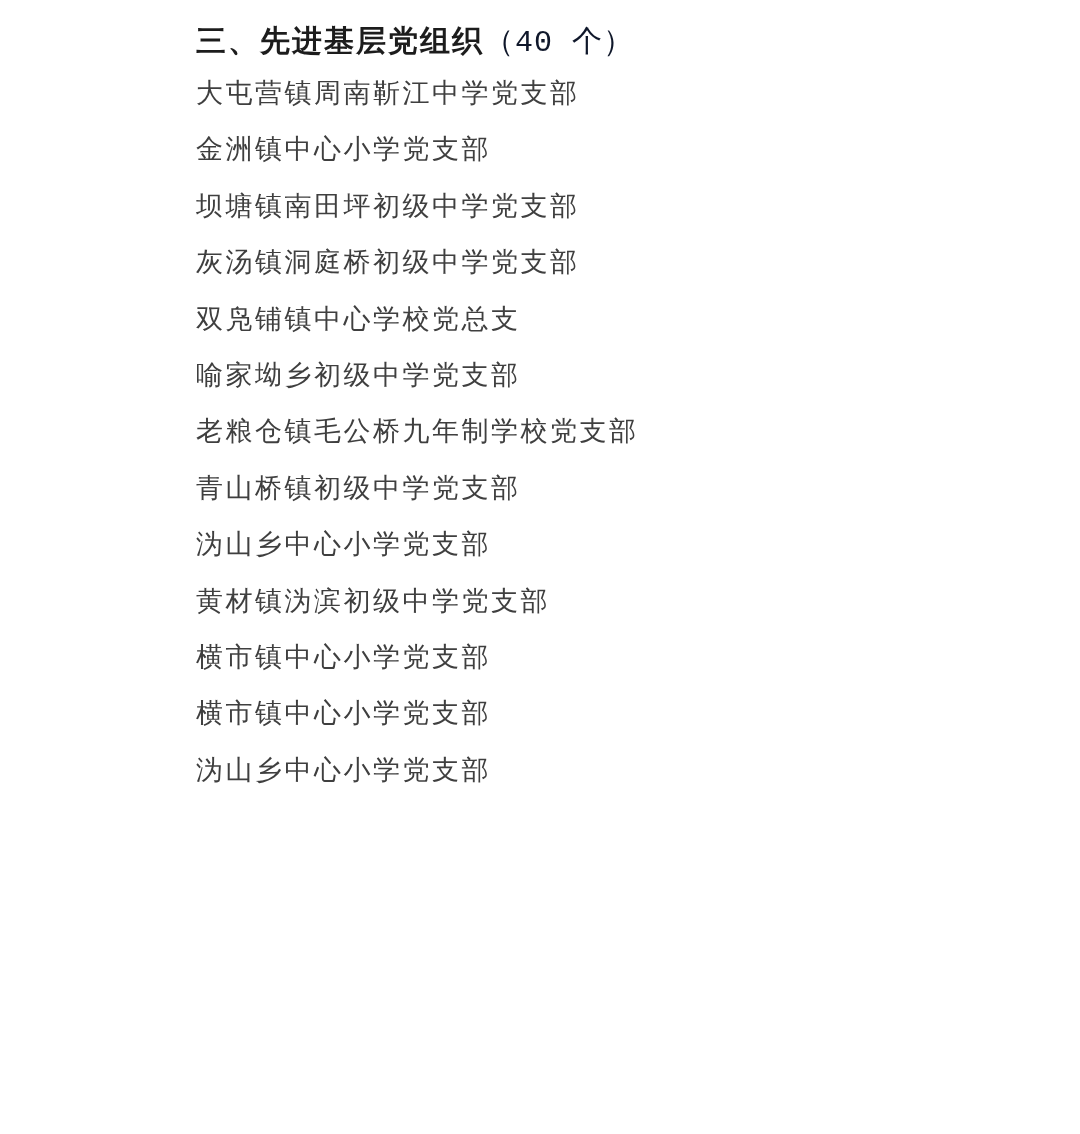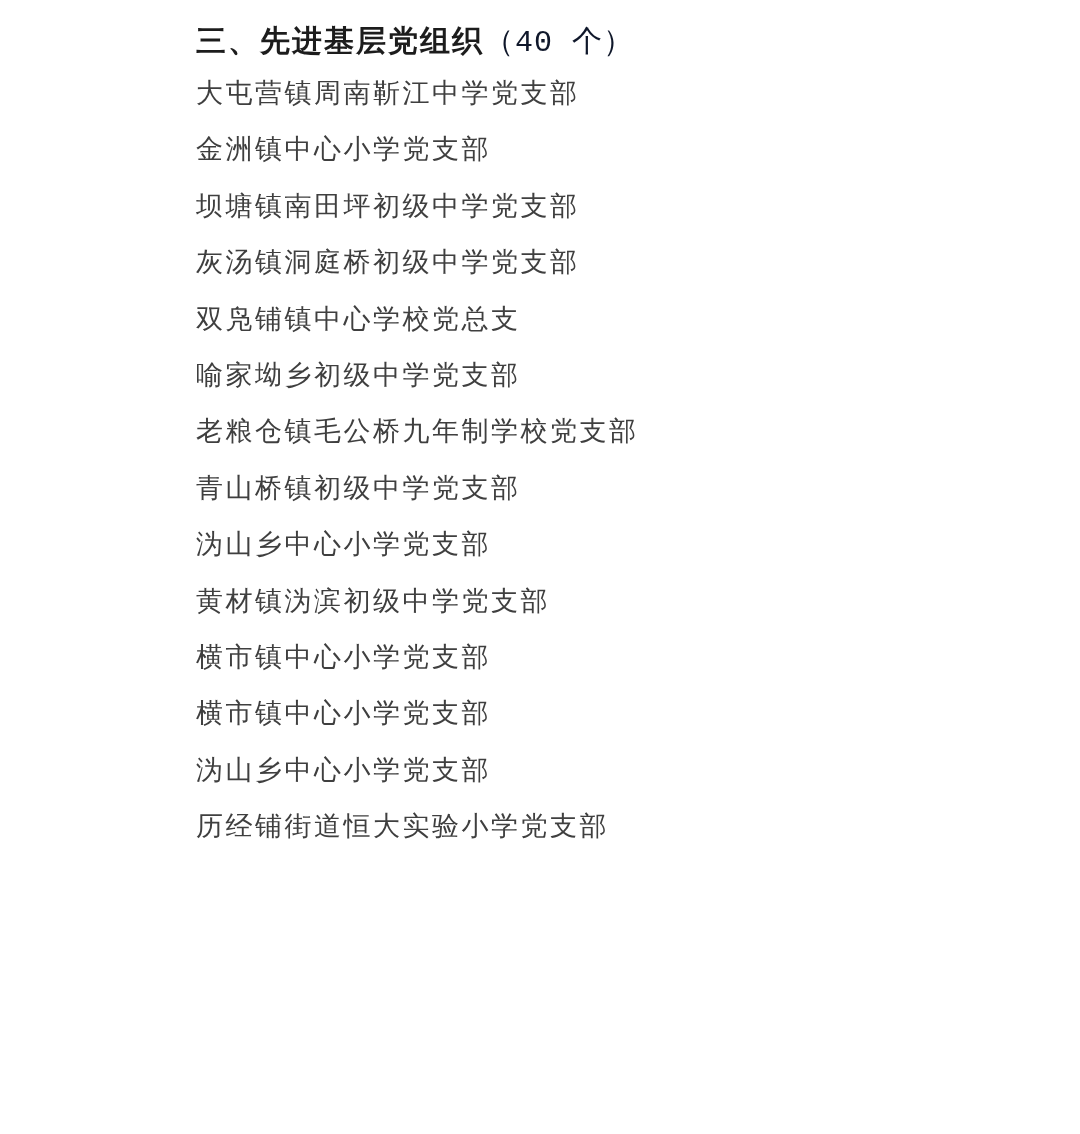--- a/index.html
+++ b/index.html
@@ -65,16 +65,15 @@
       <li>灰汤镇洞庭桥初级中学党支部</li>
       <li>双凫铺镇中心学校党总支</li>
       <li>喻家坳乡初级中学党支部</li>
       <li>老粮仓镇毛公桥九年制学校党支部</li>
       <li>青山桥镇初级中学党支部</li>
       <li>沩山乡中心小学党支部</li>
       <li>黄材镇沩滨初级中学党支部</li>
       <li>横市镇中心小学党支部</li>
       <li>横市镇中心小学党支部</li>
       <li>沩山乡中心小学党支部</li>
-      <li>历经铺街道恒大实验小学党支部</li>
     </ul>
   </div>
 </div>
 
 </body></html>

